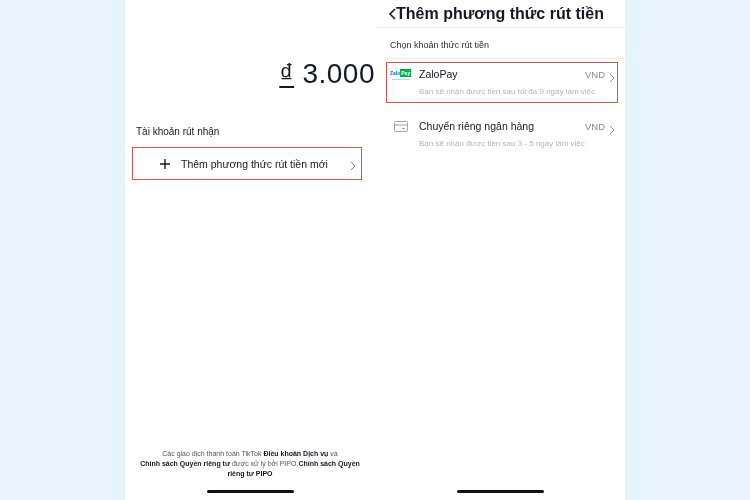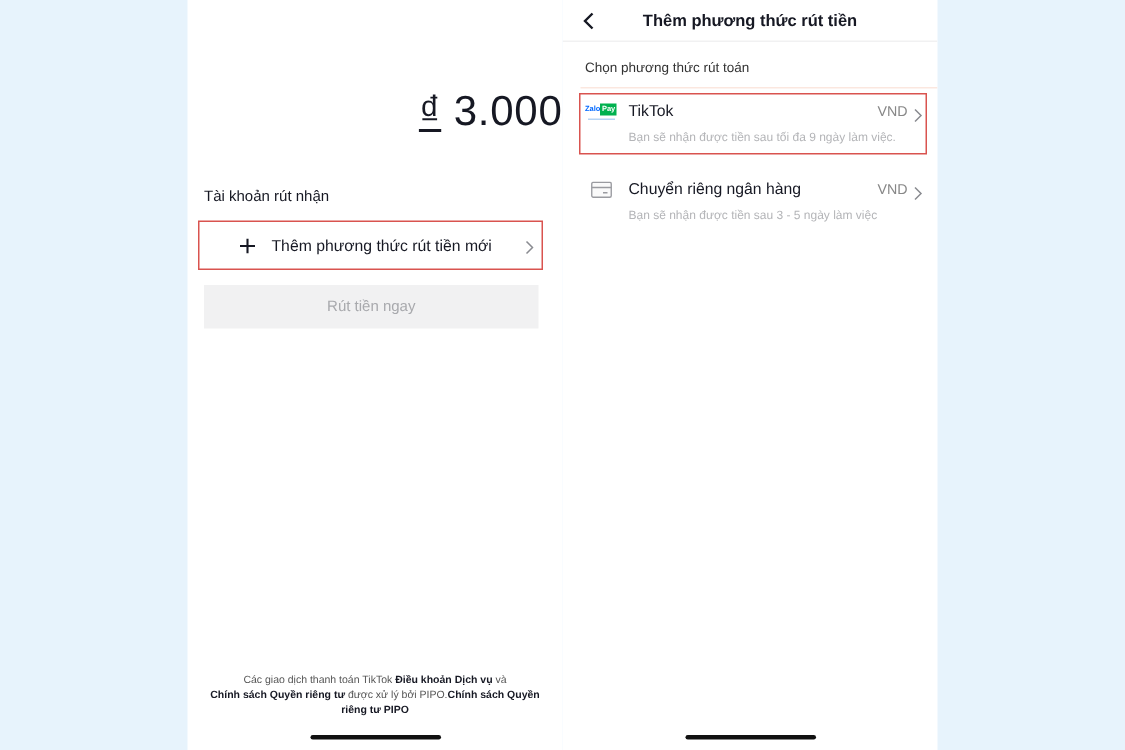--- a/index.html
+++ b/index.html
@@ -23,21 +23,21 @@
 
     .header {
       position: absolute; top: 0; left: 0; right: 0;
       height: 28px;
       border-bottom: 1px solid #f1f1f2;
       display: flex; align-items: center; justify-content: center;
     }
     .header .title {
       font-size: 12px; font-weight: 500; color: #161823;
     }
-    #phone-right .header .title { font-weight: bold; font-size: 11px; }
+    #phone-right .header .title { font-weight: bold; font-size: 16px; }
     .back-btn {
       position: absolute; left: 8px; top: 4px;
       width: 20px; height: 20px;
       display: flex; align-items: center; justify-content: center;
       cursor: pointer;
     }
     .help-btn {
       position: absolute; right: 14px; top: 5px;
       width: 16px; height: 16px;
       display: flex; align-items: center; justify-content: center;
@@ -159,51 +159,50 @@
         </svg>
     </span>
     <span class="label">Thêm phương thức rút tiền mới</span>
     <span class="chev">
       <svg width="6" height="10" viewBox="0 0 6 10">
           <path d="M1 1 L5 5 L1 9" fill="none" stroke="#8a8b91" stroke-width="1"></path>
         </svg>
     </span>
   </div>
 
-  <button class="withdraw-btn" disabled="">Rút tiền ngay</button>
 
   <div class="footer-note">
     <span>Các giao dịch thanh toán TikTok </span><b>Điều khoản Dịch vụ</b><span> và </span><br><b>Chính sách Quyền riêng tư</b><span> được xử lý bởi PIPO.</span><b>Chính sách Quyền riêng tư PIPO</b>
   </div>
 
   <div class="home-indicator"></div>
 </div>
 
 <div class="phone" id="phone-right">
   <div class="header">
     <div class="back-btn">
       <svg width="10" height="12" viewBox="0 0 10 12">
           <path d="M7 1 L2 6 L7 11" fill="none" stroke="#161823" stroke-width="1.6"></path>
         </svg>
     </div>
     <span class="title">Thêm phương thức rút tiền</span>
   </div>
 
-  <div class="choose-label">Chọn phương thức rút toán</div>
+  <div class="choose-label">Chọn khoản thức rút tiền</div>
   <div class="divider-peach"></div>
 
   <div class="method" id="method-zalopay">
     <span class="m-icon">
       <span class="zalo-logo">
         <span class="z1">Zalo</span>
           <span class="z2">Pay</span>
         <span class="sub"></span>
       </span>
     </span>
-    <span class="m-name">TikTok</span>
+    <span class="m-name">ZaloPay</span>
     <span class="m-cur">VND</span>
     <span class="m-chev">
       <svg width="6" height="10" viewBox="0 0 6 10">
           <path d="M1 1 L5 5 L1 9" fill="none" stroke="#8a8b91" stroke-width="1"></path>
         </svg>
     </span>
     <span class="m-desc">Bạn sẽ nhận được tiền sau tối đa 9 ngày làm việc.</span>
   </div>
 
   <div class="method" id="method-bank">

